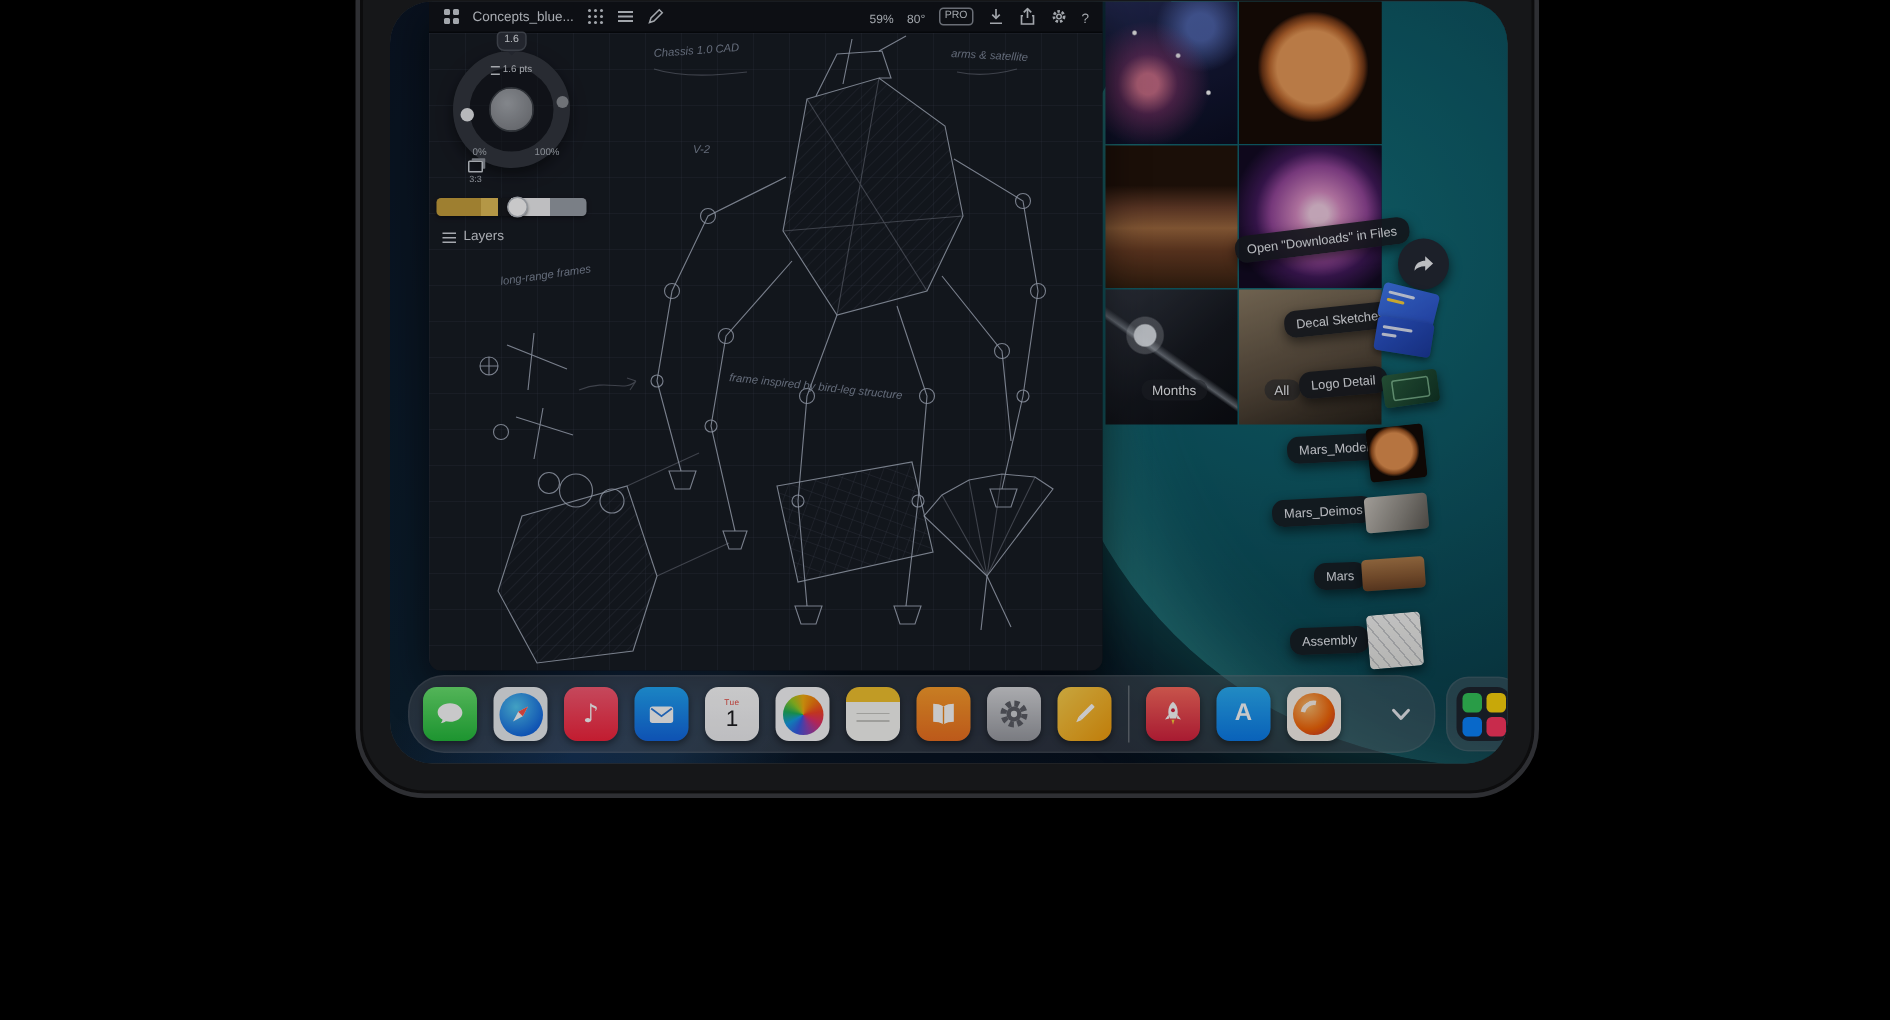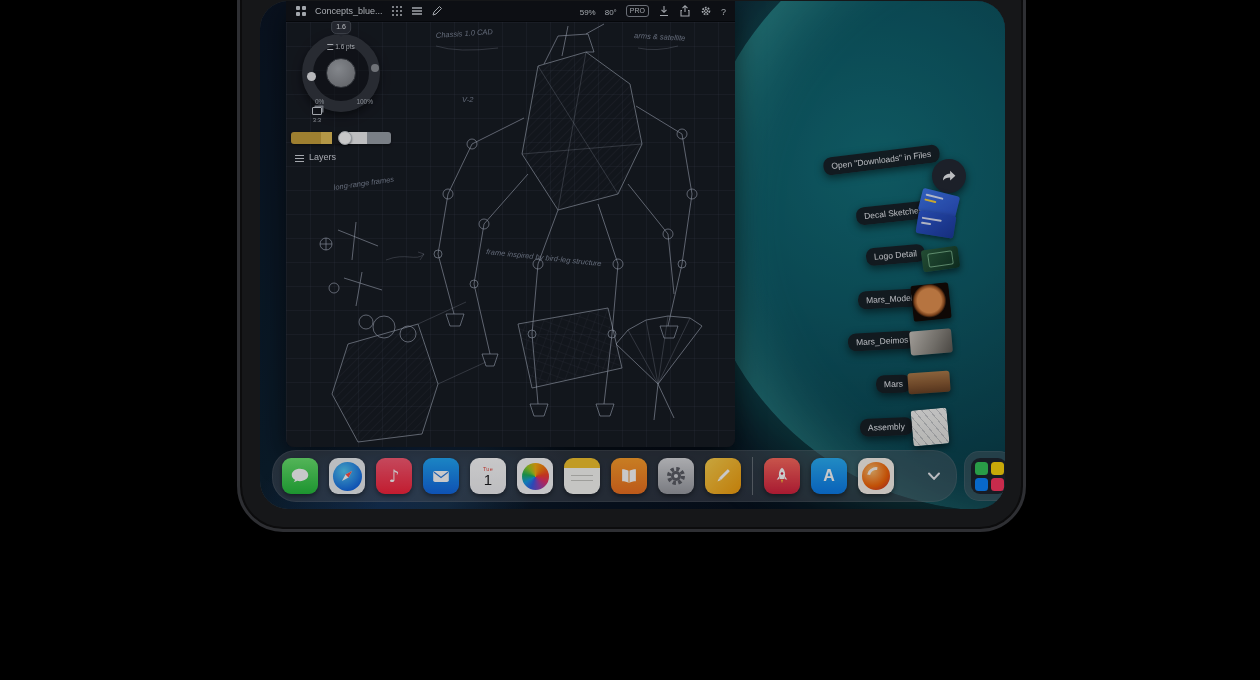--- a/index.html
+++ b/index.html
@@ -340,20 +340,32 @@
         <div class="color-strip">
           <div class="color-marker"></div>
         </div>
 
         <div class="layers-row">
           <span class="menu-bars"></span>
           <span class="layers-label">Layers</span>
         </div>
       </div>
 
+      <div class="photos">
+        <div class="photo ph-nebula"></div>
+        <div class="photo ph-mars-globe"></div>
+        <div class="photo ph-mars-surface"></div>
+        <div class="photo ph-orion"></div>
+        <div class="photo ph-voyager"></div>
+        <div class="photo ph-dust"></div>
+        <div class="ph-tabs">
+          <span class="ph-tab">Months</span>
+          <span class="ph-tab">All</span>
+        </div>
+      </div>
 
       <div class="dragl">
         <div class="pill" style="left:563px; top:150px; transform:rotate(-7deg);">Open "Downloads" in Files</div>
         <div class="share-circle">
           <svg viewBox="0 0 24 24">
             <path d="M4 18c0-7 5.5-9 9.5-9V5l7 6.5-7 6.5v-4C9 14 6 15.5 4 18z" fill="#f0f2f5"></path>
           </svg>
         </div>
 
         <div class="pill" style="left:596px; top:203px; transform:rotate(-6deg);">Decal Sketches</div>

